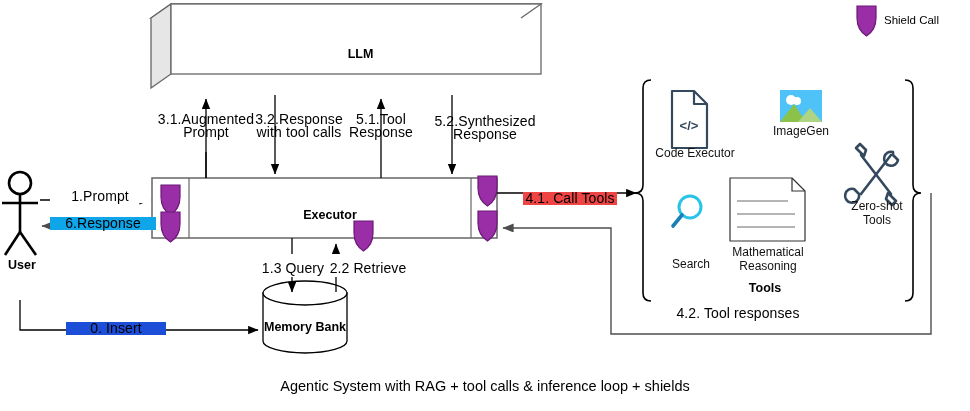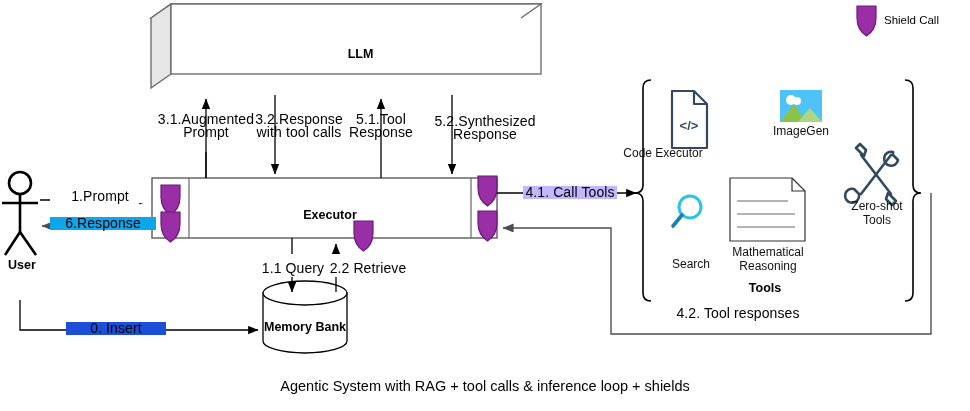--- a/index.html
+++ b/index.html
@@ -178,27 +178,27 @@
   <div class="lbl" style="left:334px;top:113px;width:94px;">5.1.Tool
 Response</div>
   <div class="lbl" style="left:420px;top:115px;width:130px;">5.2.Synthesized
 Response</div>
 
   <div class="lbl" style="left:50px;top:190px;width:100px;background:#fff;">1.Prompt</div>
   <div class="lbl" style="left:50px;top:217px;width:106px;background:#0ea5e9;">6.Response</div>
 
   <div class="lbl" style="left:66px;top:322px;width:100px;background:#1d4ed8;">0. Insert</div>
 
-  <div class="lbl" style="left:258px;top:262px;width:70px;background:#fff;">1.1 Query</div>
+  <div class="lbl" style="left:258px;top:262px;width:70px;background:#fff;">1.3 Query</div>
   <div class="lbl" style="left:328px;top:262px;width:80px;background:#fff;">2.2 Retrieve</div>
 
-  <div class="lbl" style="left:523px;top:186px;width:94px;background:#c4b5fd;">4.1. Call Tools</div>
+  <div class="lbl" style="left:523px;top:192px;width:94px;background:#ef4444;">4.1. Call Tools</div>
   <div class="lbl" style="left:673px;top:307px;width:130px;background:#fff;">4.2. Tool responses</div>
 
-  <div class="tool-label" style="left:613px;top:146px;width:100px;">Code Executor</div>
+  <div class="tool-label" style="left:645px;top:146px;width:100px;">Code Executor</div>
   <div class="tool-label" style="left:761px;top:124px;width:80px;">ImageGen</div>
   <div class="tool-label" style="left:660px;top:257px;width:62px;">Search</div>
   <div class="tool-label" style="left:722px;top:245px;width:92px;white-space:pre-line;">Mathematical
 Reasoning</div>
   <div class="tool-label" style="left:838px;top:199px;width:78px;white-space:pre-line;">Zero-shot
 Tools</div>
 
   <div class="legend-text" style="left:884px;top:14px;">Shield Call</div>
 
   <div class="caption" style="top:378px;">Agentic System with RAG + tool calls &amp; inference loop + shields</div>

